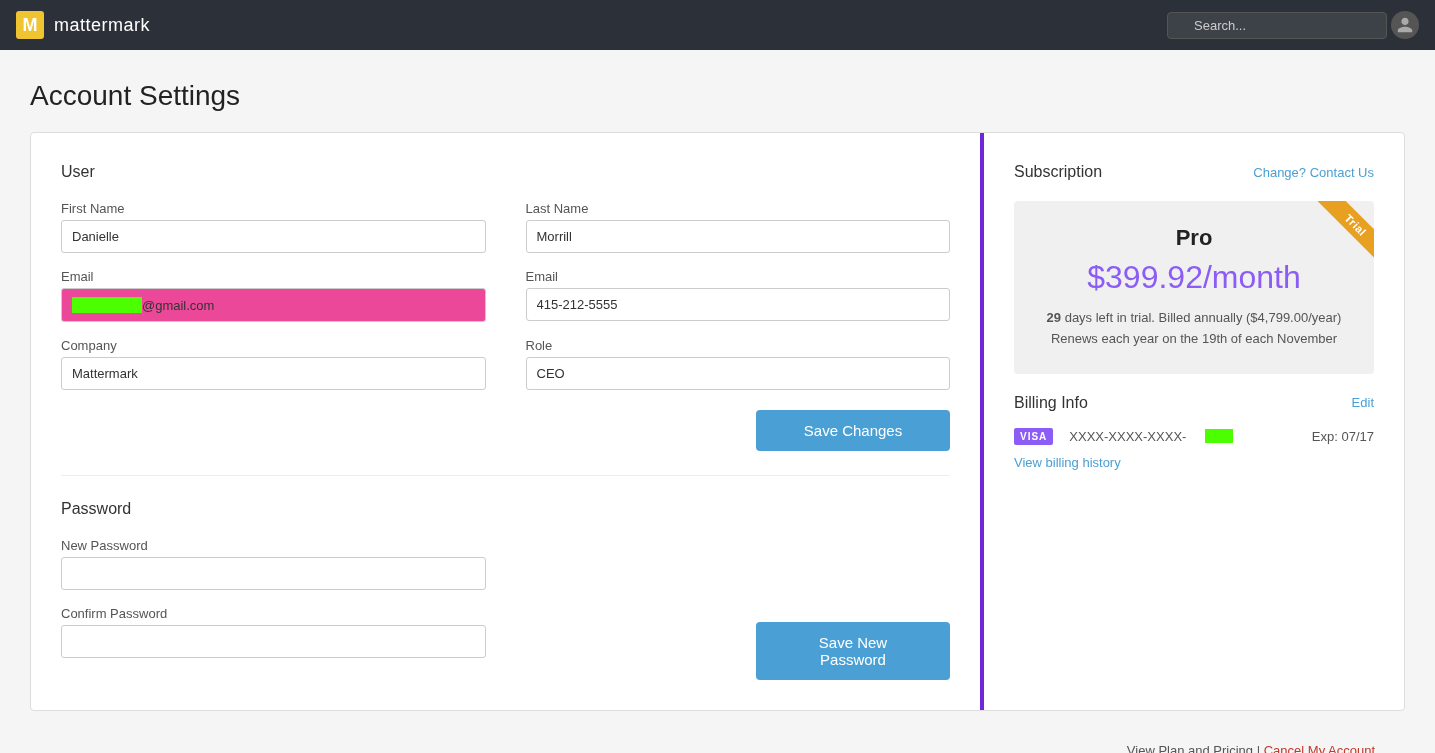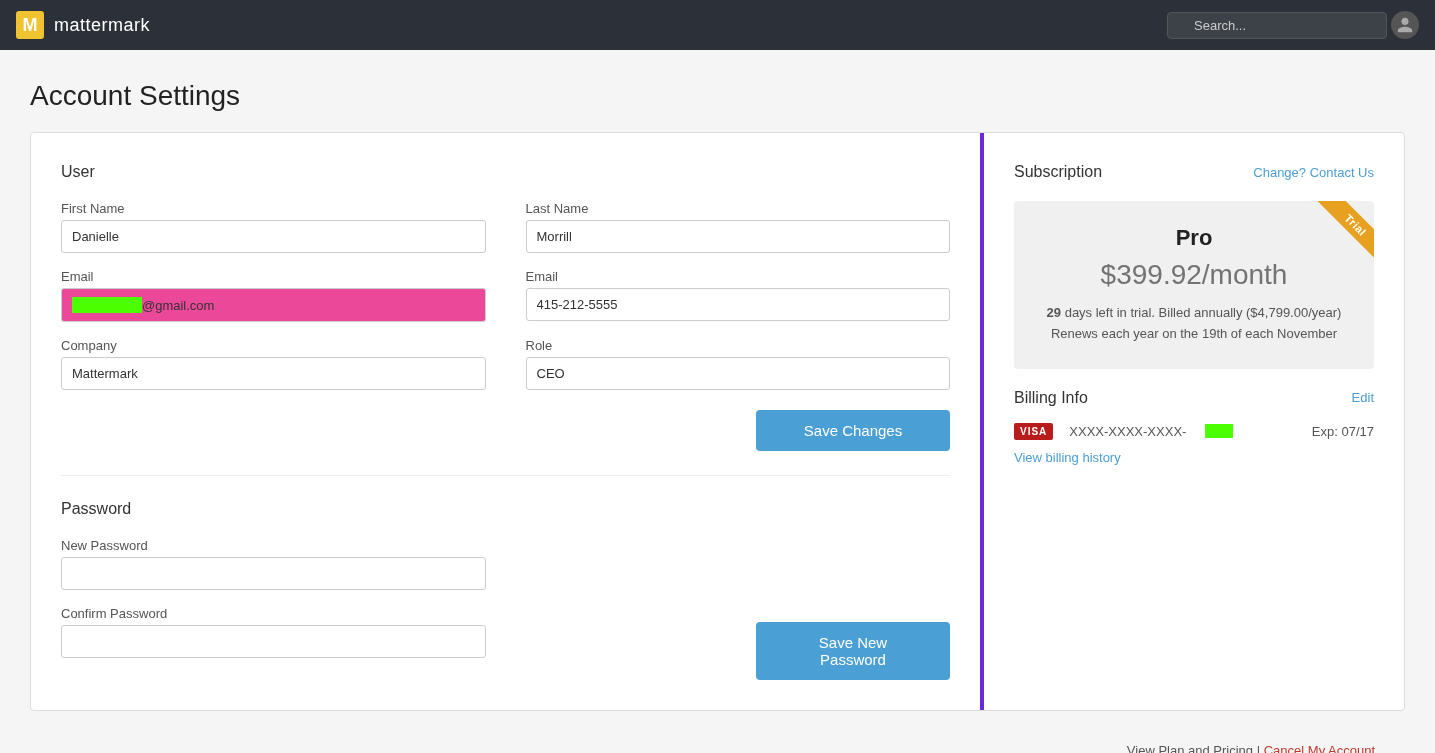--- a/index.html
+++ b/index.html
@@ -120,21 +120,21 @@
     .plan-card {
       background: #f0f0f0;
       border-radius: 4px;
       padding: 24px 20px;
       text-align: center;
       position: relative;
       overflow: hidden;
       margin-bottom: 20px;
     }
     .plan-name { font-size: 22px; font-weight: 700; color: #222; margin-bottom: 8px; }
-    .plan-price { font-size: 28px; font-weight: 300; color: #737373; margin-bottom: 12px; }
+    .plan-price { font-size: 32px; font-weight: 300; color: #8b5cf6; margin-bottom: 12px; }
     .plan-details { font-size: 13px; color: #555; line-height: 1.6; }
     .plan-details strong { font-weight: 600; }
 
     
     .trial-ribbon {
       position: absolute;
       top: 14px;
       right: -26px;
       background: #e8a020;
       color: #fff;
@@ -143,21 +143,21 @@
       padding: 4px 32px;
       transform: rotate(45deg);
       letter-spacing: 0.5px;
     }
 
     
     .billing-header { display: flex; justify-content: space-between; align-items: center; margin-bottom: 16px; }
     .edit-link { color: #4a9fd4; font-size: 13px; text-decoration: none; cursor: pointer; }
     .billing-row { display: flex; align-items: center; gap: 16px; margin-bottom: 10px; }
     .visa-badge {
-      background: #b91c1c;
+      background: #8b5cf6;
       color: #fff;
       font-size: 10px;
       font-weight: bold;
       padding: 3px 6px;
       border-radius: 2px;
       letter-spacing: 1px;
     }
     .card-number { font-size: 13px; color: #555; display: flex; align-items: center; gap: 19px; }
     .card-exp { font-size: 13px; color: #555; margin-left: auto; }
     .view-billing { color: #4a9fd4; font-size: 13px; text-decoration: none; cursor: pointer; display: block; margin-top: 8px; }

